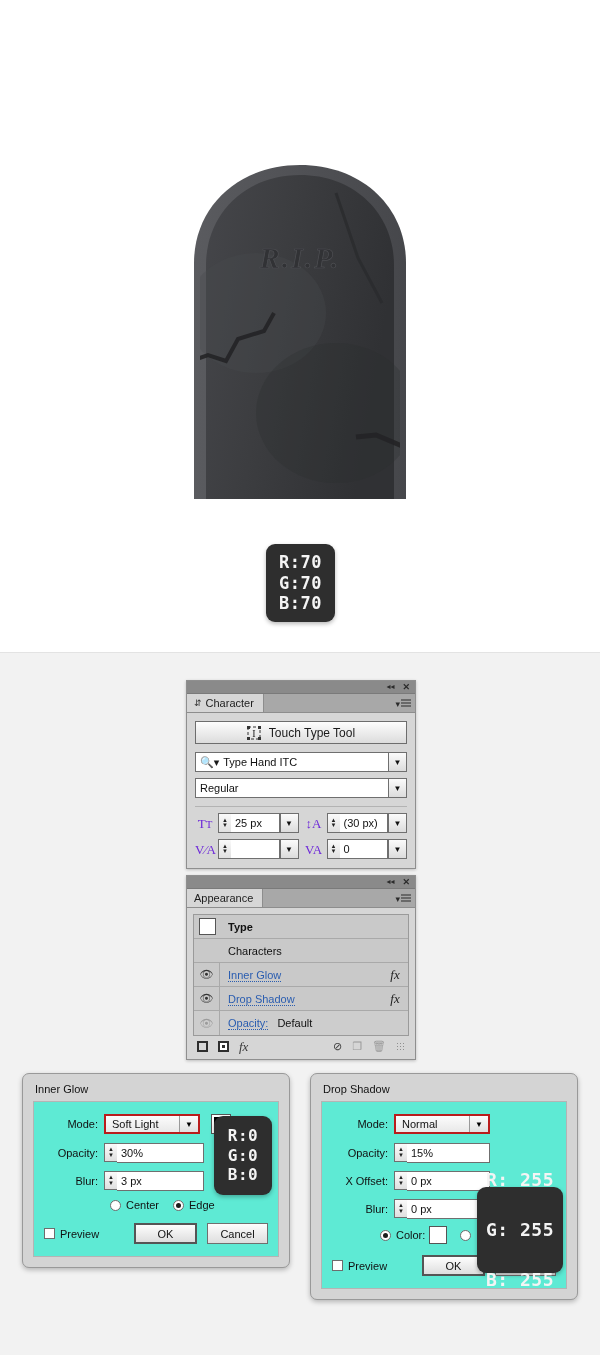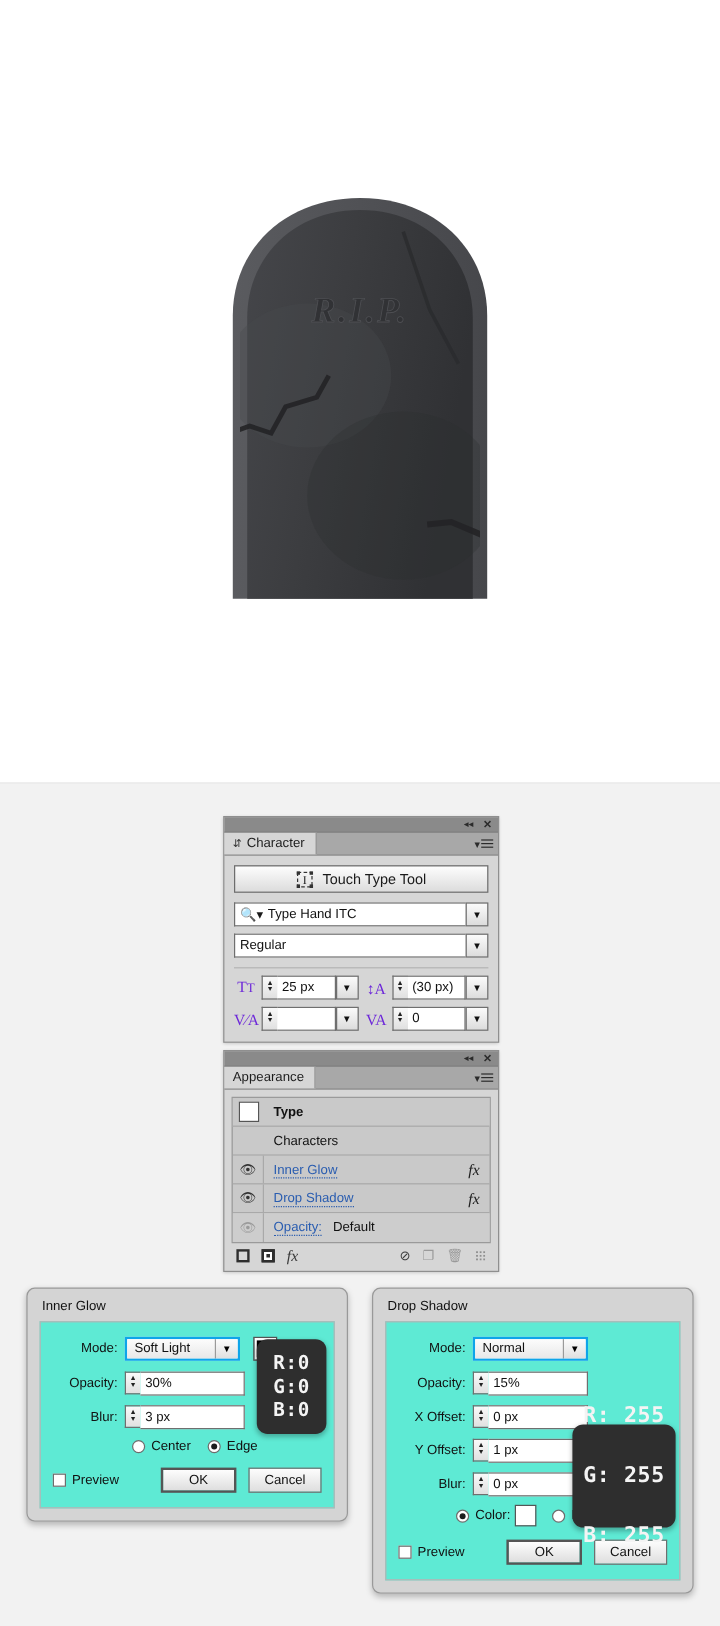--- a/index.html
+++ b/index.html
@@ -158,21 +158,21 @@
     border: 1px solid #999;
     border-radius: 7px;
     box-shadow: 0 2px 5px rgba(0,0,0,.25);
     padding: 8px 10px 10px;
   }
   .dlg-title { font-size: 11px; color: #111; margin: 1px 0 6px 2px; }
   .dlg-inner { border: 1px solid #b4b4b4; background: #5eead4; padding: 12px 10px 12px; }
   .dlg-row { display: flex; align-items: center; margin-bottom: 9px; }
   .dlg-label { font-size: 11px; color: #111; text-align: right; padding-right: 6px; }
   .dlg-select {
-    display: flex; height: 20px; border: 2px solid #0ea5e9; background: #fff;
+    display: flex; height: 20px; border: 2px solid #b91c1c; background: #fff;
   }
   .dlg-select .sel-text {
     background: linear-gradient(#fcfcfc,#e8e8e8); border-right: 1px solid #9a9a9a;
     display: flex; align-items: center; padding: 0 6px; font-size: 11px; color: #111;
   }
   .dlg-select .sel-arrow {
     width: 18px; background: linear-gradient(#fcfcfc,#e0e0e0);
     display: flex; align-items: center; justify-content: center; font-size: 8px;
   }
   .num-field { display: flex; height: 19px; }
@@ -231,20 +231,25 @@
         <ellipse cx="150" cy="250" rx="80" ry="70" fill="#2c2d30" opacity="0.3"></ellipse>
         <path d="M150 30 L172 95 L196 140" stroke="#2a2b2e" stroke-width="3" fill="none" opacity="0.85"></path>
         <path d="M0 200 L22 192 L40 198 L52 176 L78 168 L88 150" stroke="#232426" stroke-width="4" fill="none" opacity="0.9"></path>
         <path d="M228 288 L190 272 L170 274" stroke="#232426" stroke-width="5" fill="none" opacity="0.9"></path>
       </g>
 
       <text x="114" y="105" text-anchor="middle" font-family="Liberation Serif, serif" font-style="italic" font-weight="bold" font-size="30" letter-spacing="2" fill="#313235" stroke="#4e4f53" stroke-width="0.7">R.I.P.</text>
     </svg>
   </div>
 
+  <div class="rgb-badge" id="badge-canvas">
+    <span>R:70</span>
+    <span>G:70</span>
+    <span>B:70</span>
+  </div>
 </div>
 
 <div class="ai-panel" id="character-panel">
   <div class="panel-titlebar">
     <span class="tb-icon">◂◂</span>
     <span class="tb-icon tb-close">✕</span>
   </div>
   <div class="panel-tabrow">
     <div class="panel-tab">
       <span class="tab-updown">⇵</span>
@@ -527,32 +532,20 @@
         <div class="spinner" style="border-right:none;border-left:1px solid #6f6f6f;">
             <span>▲</span>
             <span>▼</span>
           </div>
         <div class="field" style="flex:1;">
           <span>0 px</span>
         </div>
       </div>
     </div>
 
-    <div class="dlg-row">
-      <span class="dlg-label">Y Offset:</span>
-      <div class="num-field" style="width:96px;">
-        <div class="spinner" style="border-right:none;border-left:1px solid #6f6f6f;">
-            <span>▲</span>
-            <span>▼</span>
-          </div>
-        <div class="field" style="flex:1;">
-          <span>1 px</span>
-        </div>
-      </div>
-    </div>
 
     <div class="dlg-row">
       <span class="dlg-label">Blur:</span>
       <div class="num-field" style="width:96px;">
         <div class="spinner" style="border-right:none;border-left:1px solid #6f6f6f;">
             <span>▲</span>
             <span>▼</span>
           </div>
         <div class="field" style="flex:1;">
           <span>0 px</span>

